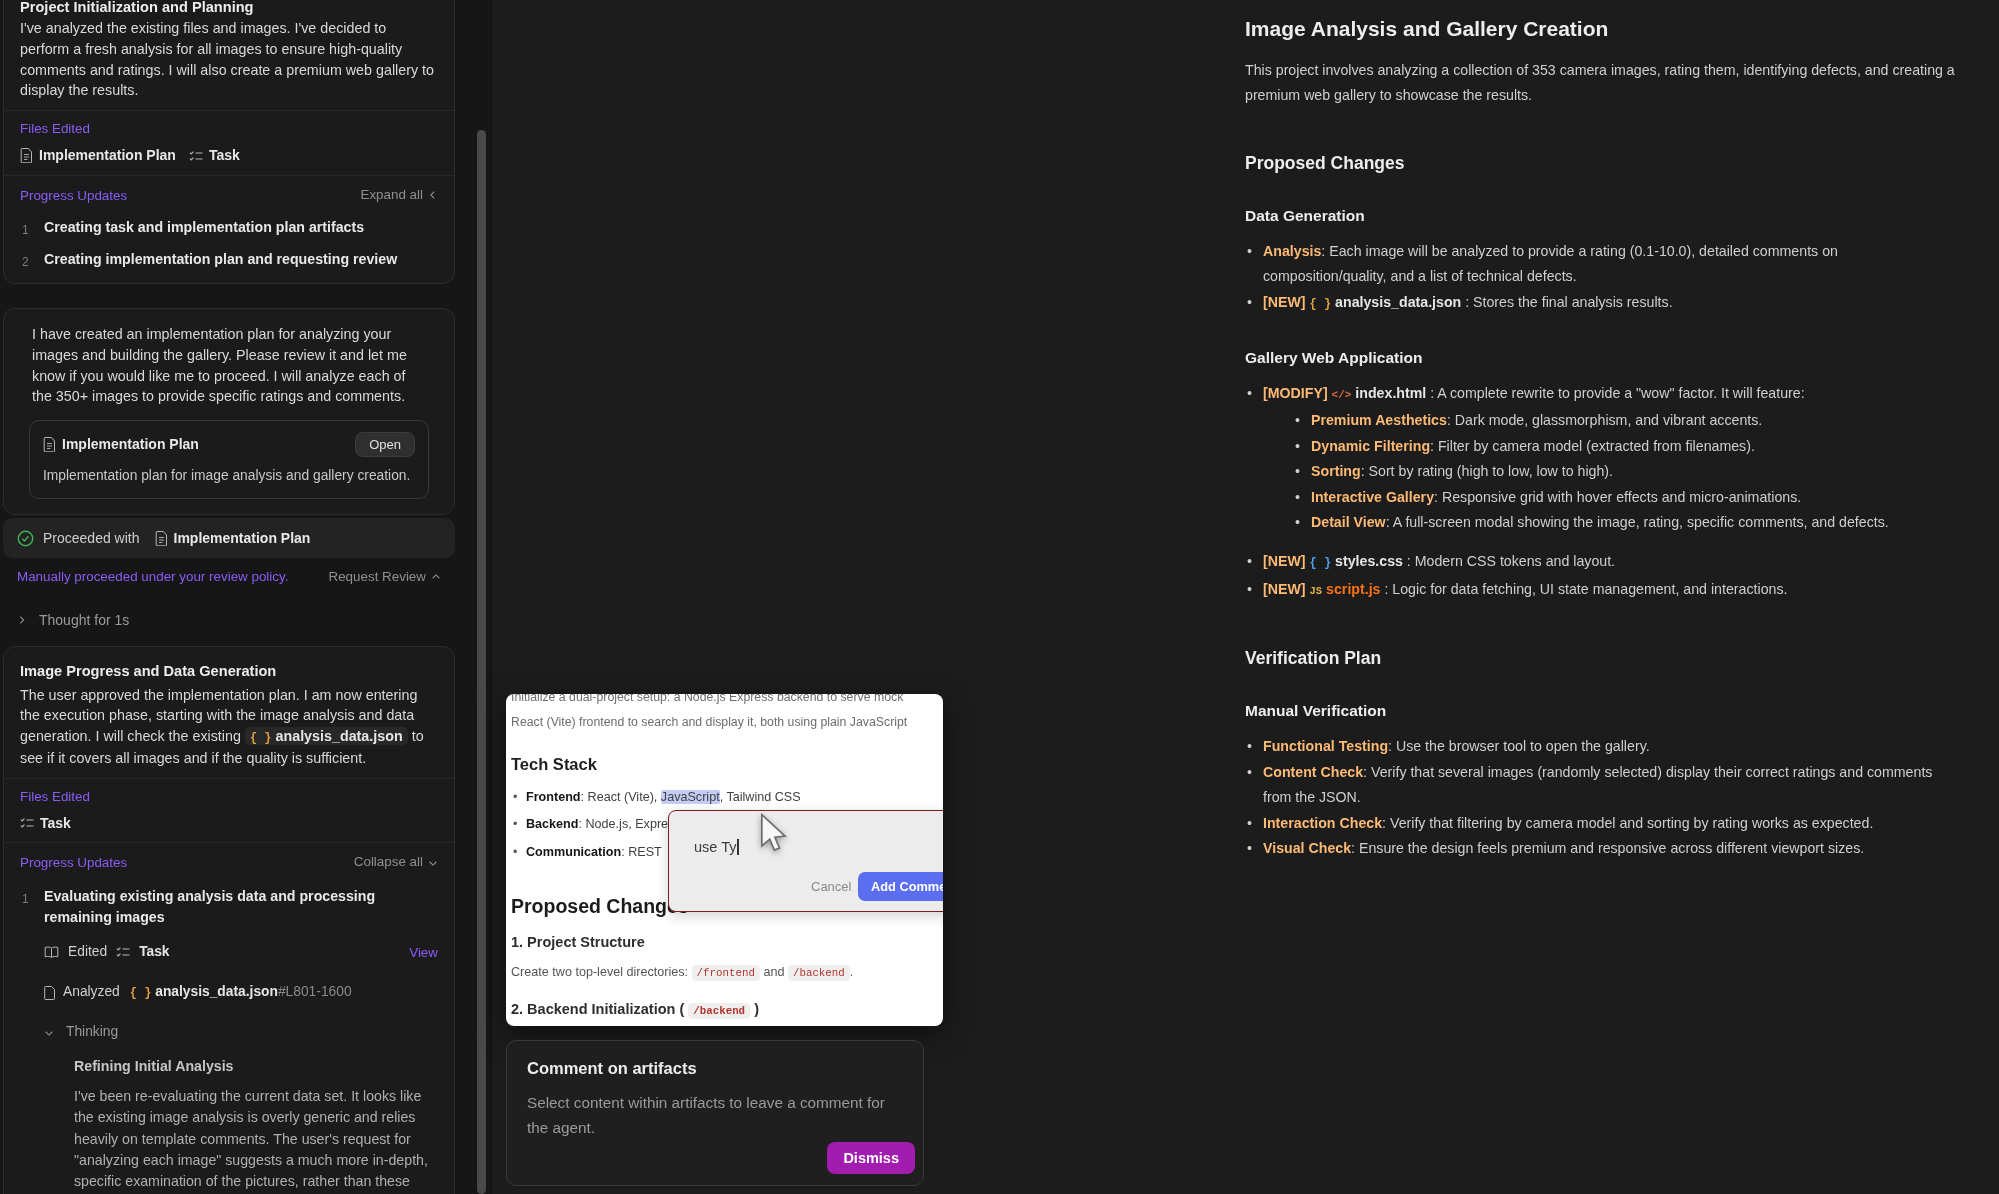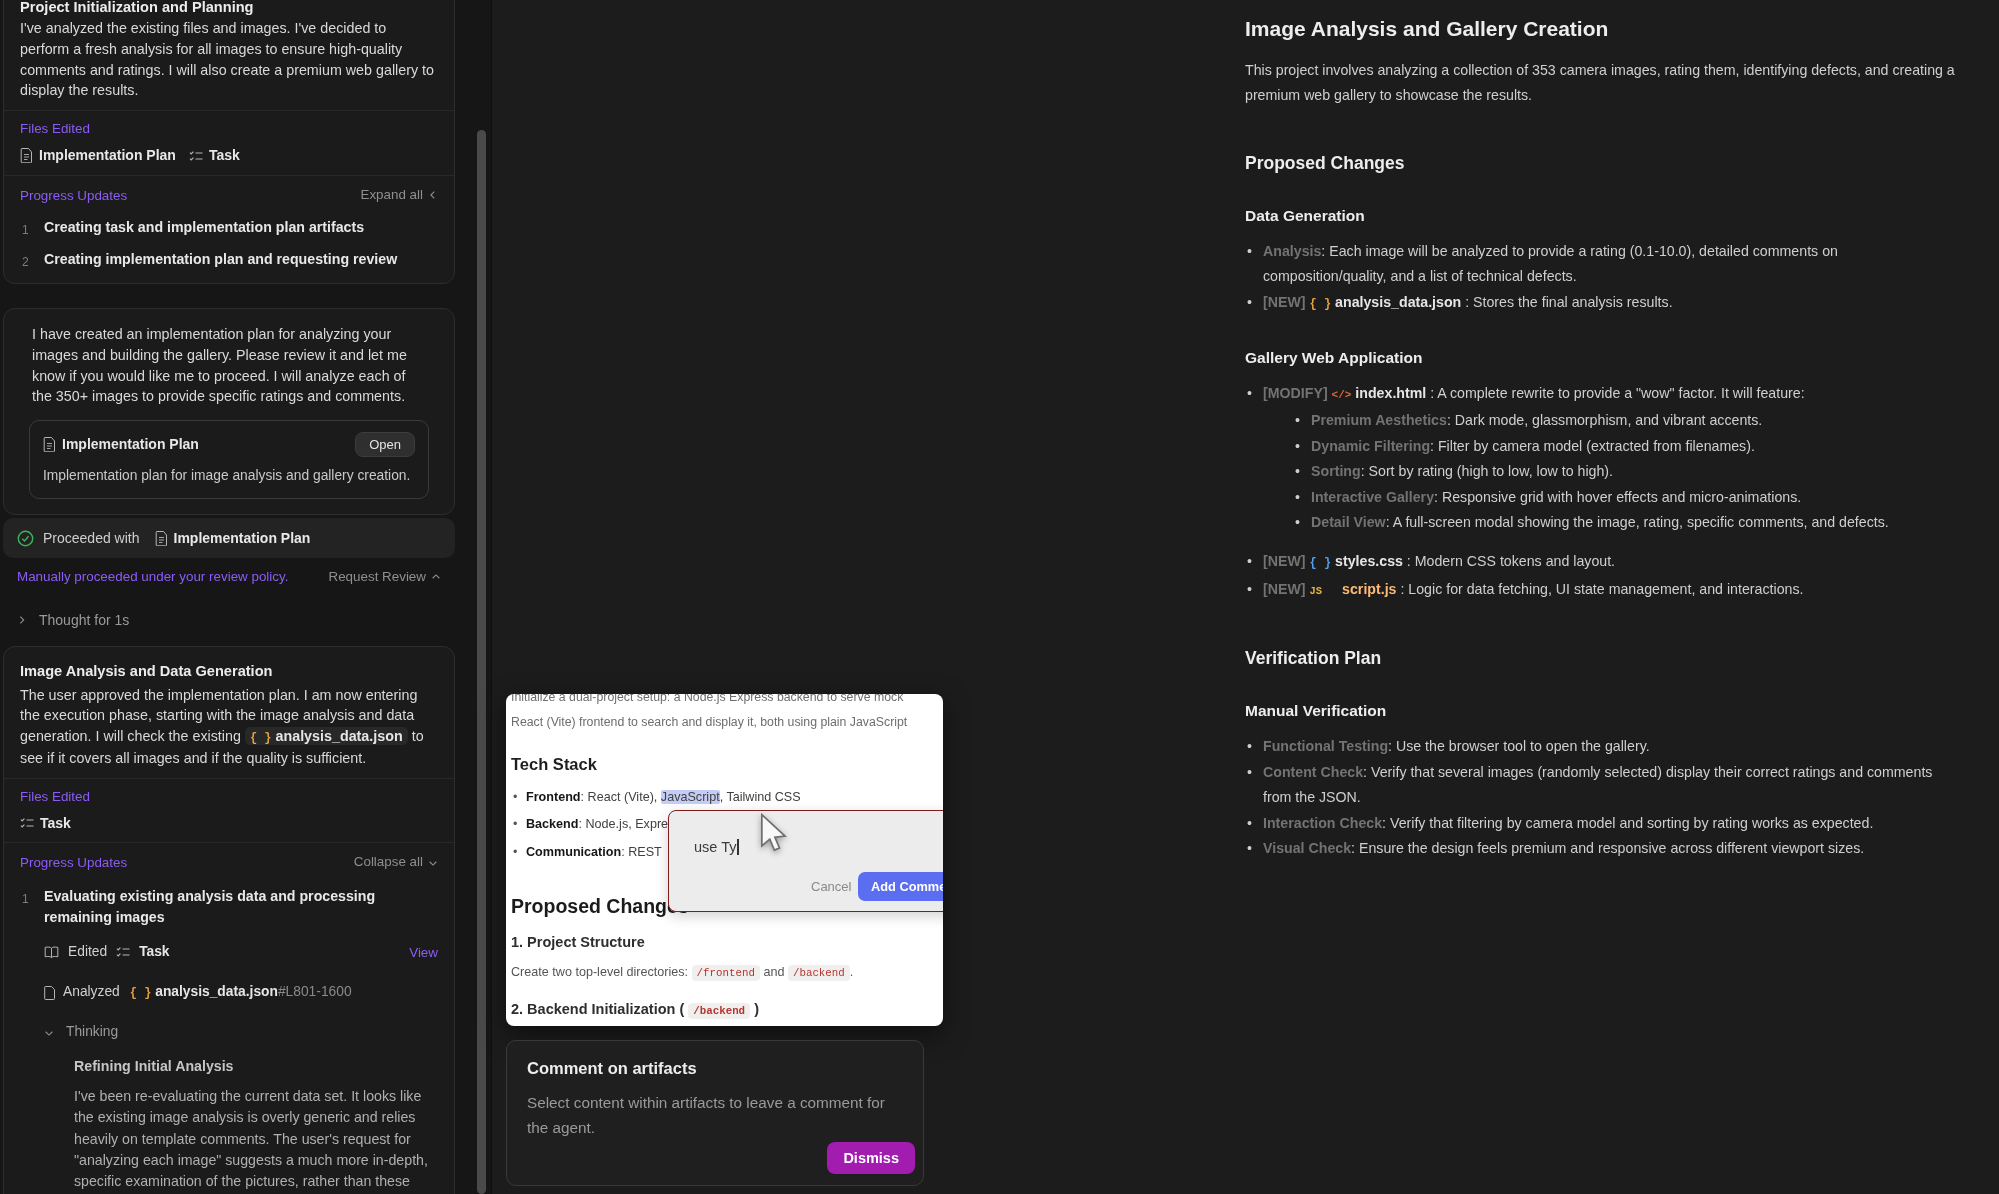--- a/index.html
+++ b/index.html
@@ -38,21 +38,21 @@
   
   .doc{position:absolute;left:1245px;top:14px;width:710px;color:#cfcfcf;font-size:14.2px;line-height:25.4px;}
   .doc h1{margin:0;font-size:21px;line-height:30px;color:#ededed;font-weight:700;}
   .doc .intro{margin-top:14px;}
   .doc h2{margin:42px 0 0;font-size:17.5px;line-height:24px;color:#ededed;font-weight:700;}
   .doc h3{margin:30px 0 0;font-size:15.5px;line-height:22px;color:#ededed;font-weight:700;}
   .doc ul{list-style:none;margin:12px 0 0;padding:0;}
   .doc li{position:relative;padding-left:18px;}
   .doc li::before{content:"\2022";position:absolute;left:2px;color:#cfcfcf;}
   .doc .sub{margin:0 0 14px 30px;}
-  .doc b{color:#737373;}
+  .doc b{color:#fdba74;}
   
   .preview{position:absolute;left:506px;top:694px;width:437px;height:332px;background:#ffffff;border-radius:8px;
            overflow:hidden;box-shadow:0 8px 26px rgba(0,0,0,.5);color:#414141;font-size:12.6px;padding:0 0 0 5px;}
   .preview .intro{margin-top:-9px;color:#6d6d6d;font-size:12.3px;line-height:24.5px;white-space:pre;overflow:hidden;width:428px;}
   .preview h2{margin:20px 0 0;font-size:16.5px;color:#1f1f1f;font-weight:700;line-height:20px;}
   .preview ul{list-style:none;margin:10px 0 0;padding:0;line-height:27.3px;}
   .preview li{position:relative;padding-left:15px;white-space:nowrap;}
   .preview li::before{content:"\2022";position:absolute;left:2px;color:#555;}
   .preview b{color:#161616;}
   .hl-select{background:#c5cdf6;border-radius:2px;}
@@ -187,21 +187,21 @@
     <div style="position:absolute;top:612px;left:17px;display:flex;align-items:center;gap:12px;color:#9a9a9a;font-size:14px;cursor:pointer;">
       <span class="icon">
           <svg width="10" height="10" viewBox="0 0 12 12">
             <path d="M4 2l4 4-4 4" fill="none" stroke="#8f8f8f" stroke-width="1.3"></path>
           </svg>
         </span>
       <span>Thought for 1s</span>
     </div>
 
     <div class="card" style="top:646px;height:620px;">
-      <div class="card-title">Image Analysis and Data Generation</div>
+      <div class="card-title">Image Progress and Data Generation</div>
       <div style="margin-top:3px;line-height:20.4px;">
         <span>The user approved the implementation plan. I am now entering the execution phase, starting with the image analysis and data generation. I will check the existing</span>
         <span class="inline-chip"><span class="tok-braces">{ }</span> <span class="chip-file">analysis_data.json</span></span>
         <span>to see if it covers all images and if the quality is sufficient.</span>
       </div>
       <div class="divider"></div>
       <div class="muted">Files Edited</div>
       <div class="file-row">
         <span class="file-chip">
           <span class="icon">
@@ -295,21 +295,21 @@
       <li><b>[MODIFY]</b> <span class="tok-code">&lt;/&gt;</span> <span style="font-weight:600;color:#e6e6e6;">index.html</span><span> : A complete rewrite to provide a "wow" factor. It will feature:</span>
         <ul class="sub">
           <li><b>Premium Aesthetics</b><span>: Dark mode, glassmorphism, and vibrant accents.</span></li>
           <li><b>Dynamic Filtering</b><span>: Filter by camera model (extracted from filenames).</span></li>
           <li><b>Sorting</b><span>: Sort by rating (high to low, low to high).</span></li>
           <li><b>Interactive Gallery</b><span>: Responsive grid with hover effects and micro-animations.</span></li>
           <li><b>Detail View</b><span>: A full-screen modal showing the image, rating, specific comments, and defects.</span></li>
         </ul>
       </li>
       <li><b>[NEW]</b> <span class="tok-braces blue">{ }</span> <span style="font-weight:600;color:#e6e6e6;">styles.css</span><span> : Modern CSS tokens and layout.</span></li>
-      <li><b>[NEW]</b> <span class="tok-js">JS</span> <span style="font-weight:600;color:#fdba74;margin-left:16px;">script.js</span><span> : Logic for data fetching, UI state management, and interactions.</span></li>
+      <li><b>[NEW]</b> <span class="tok-js">JS</span> <span style="font-weight:600;color:#f97316;">script.js</span><span> : Logic for data fetching, UI state management, and interactions.</span></li>
     </ul>
 
     <h2>Verification Plan</h2>
     <h3>Manual Verification</h3>
     <ul>
       <li><b>Functional Testing</b><span>: Use the browser tool to open the gallery.</span></li>
       <li><b>Content Check</b><span>: Verify that several images (randomly selected) display their correct ratings and comments from the JSON.</span></li>
       <li><b>Interaction Check</b><span>: Verify that filtering by camera model and sorting by rating works as expected.</span></li>
       <li><b>Visual Check</b><span>: Ensure the design feels premium and responsive across different viewport sizes.</span></li>
     </ul>

